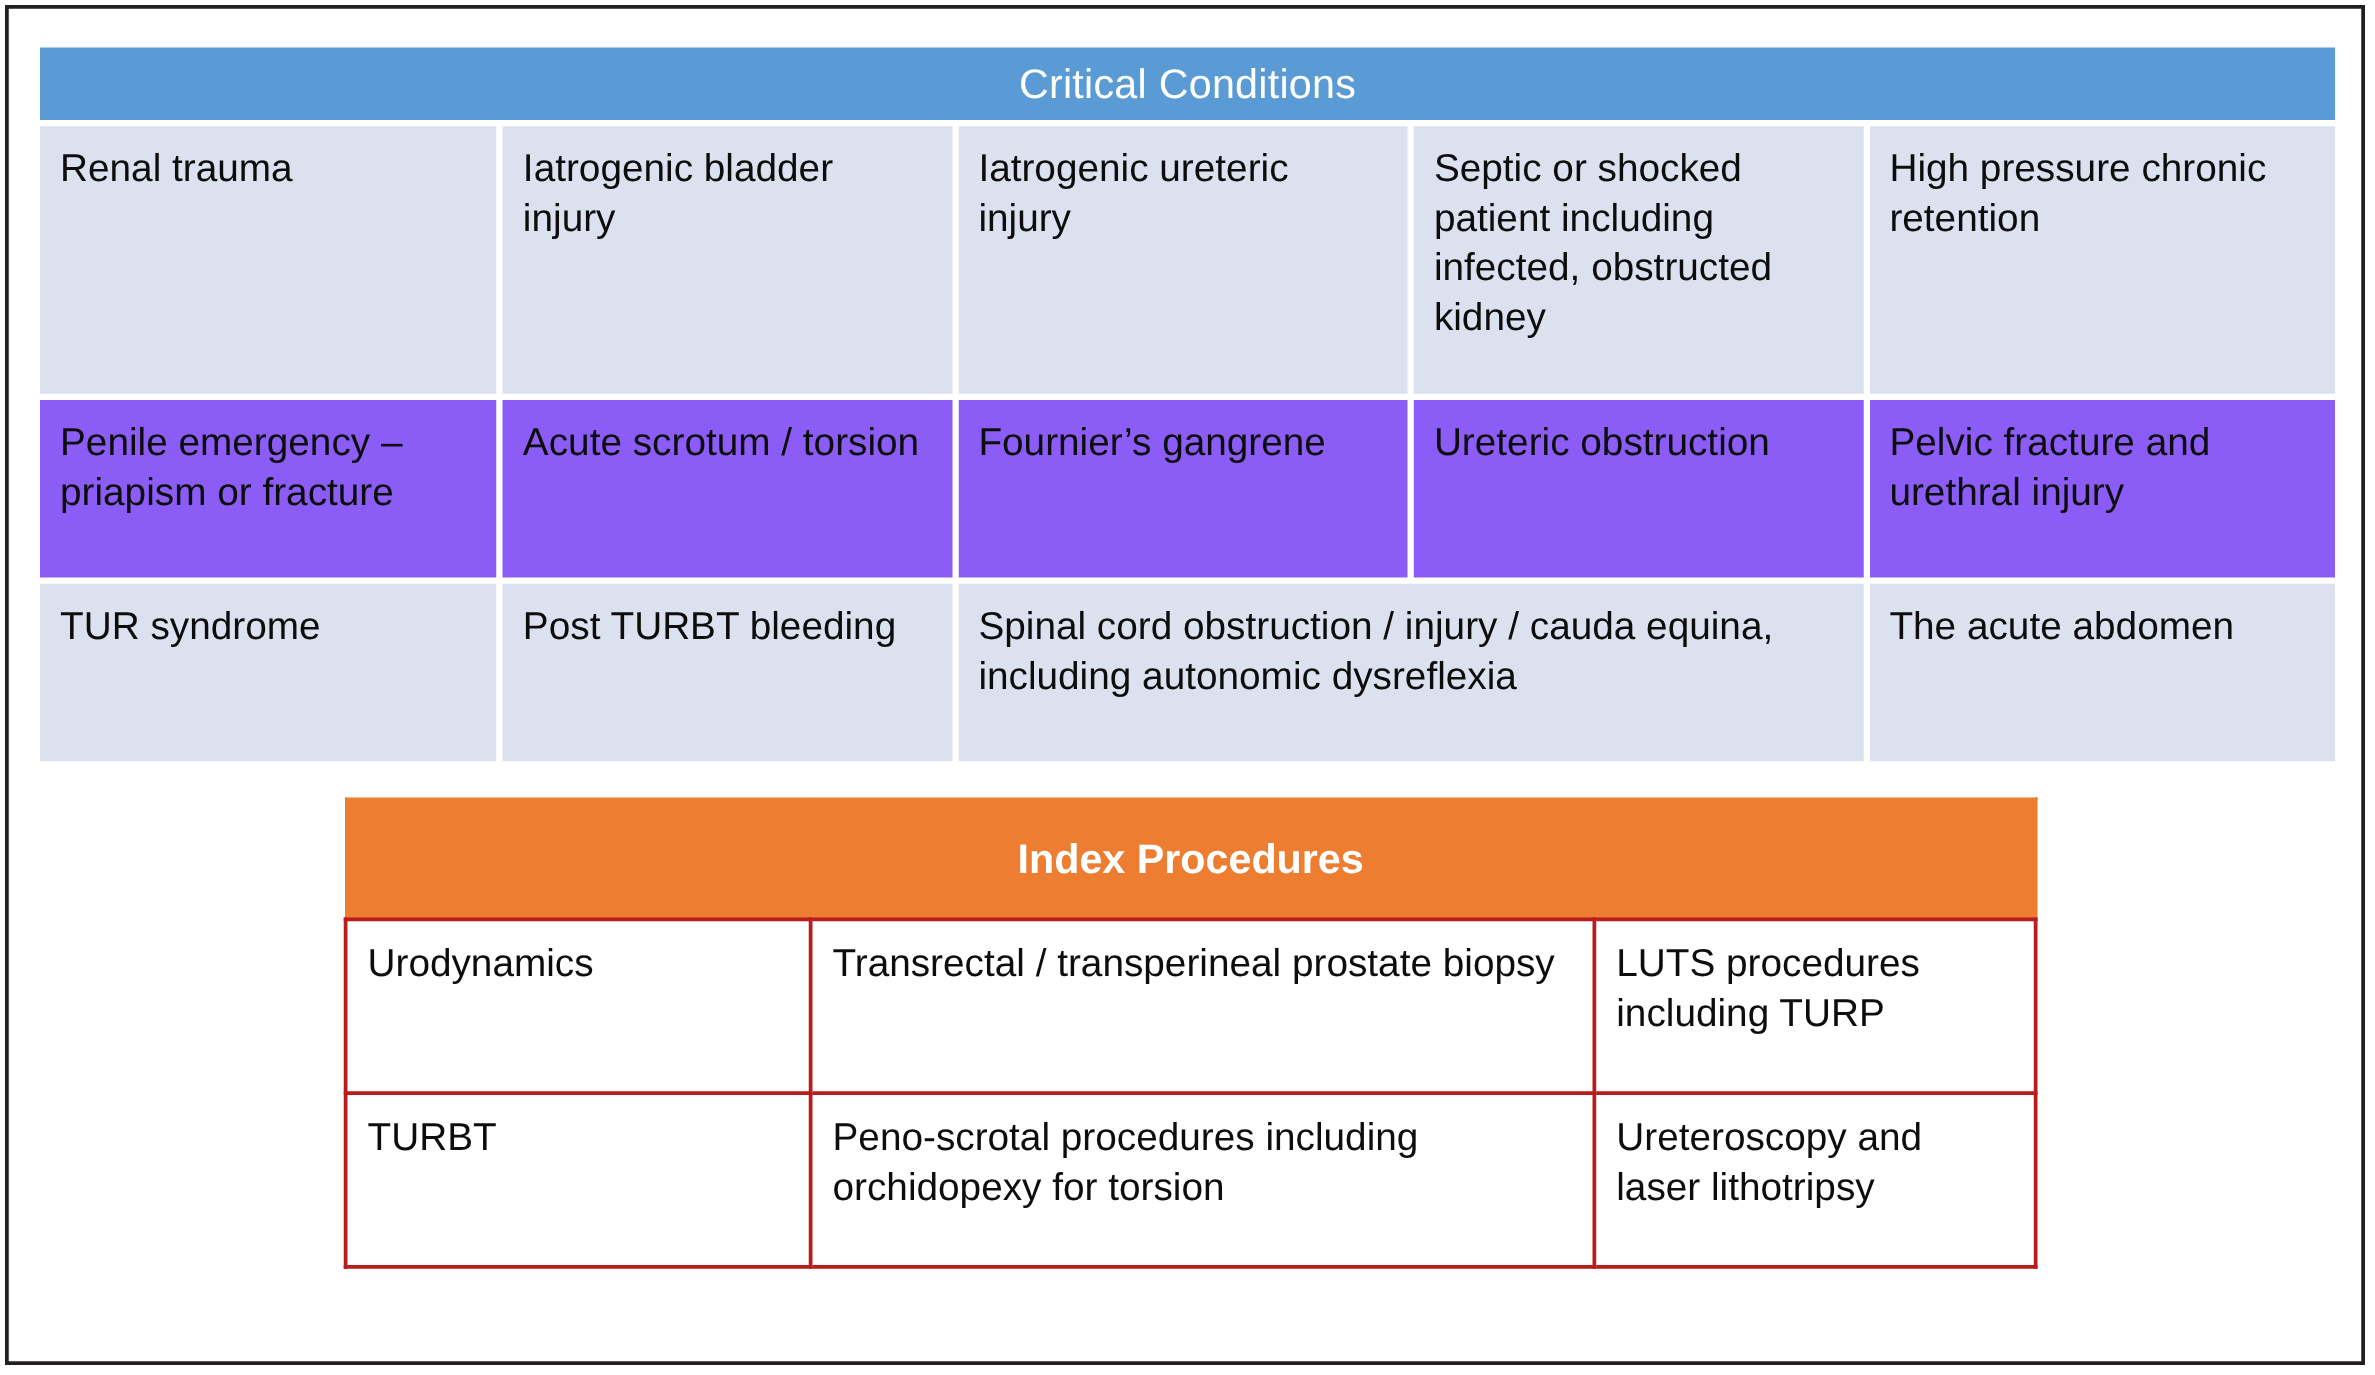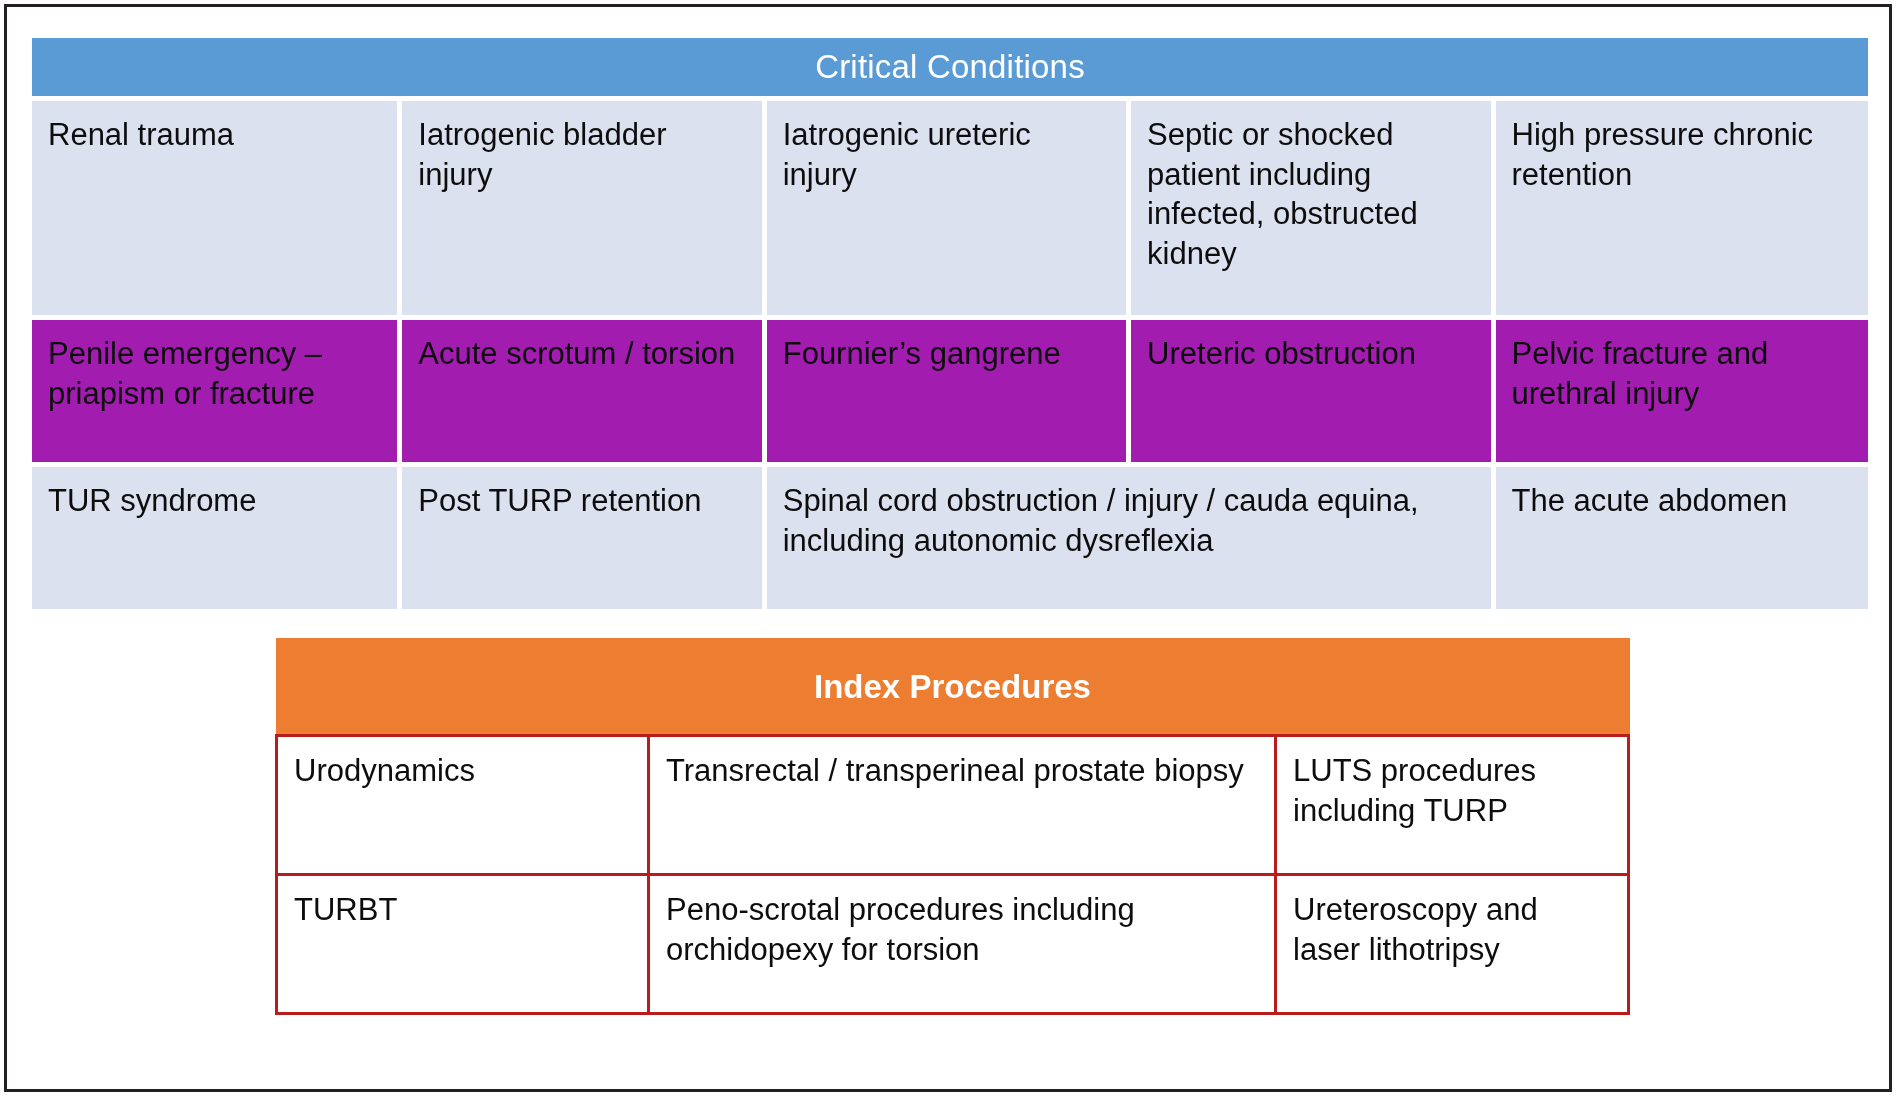--- a/index.html
+++ b/index.html
@@ -58,21 +58,21 @@
     letter-spacing: 0.2px;
   }
   .cc-cell {
     vertical-align: top;
     padding: 14px 14px 10px 16px;
     font-size: 31px;
     line-height: 1.28;
     color: #0d0d0d;
   }
   .cc-row-dark .cc-cell { background: #DCE1F0; }
-  .cc-row-light .cc-cell { background: #a21caf; }
+  .cc-row-light .cc-cell { background: #8b5cf6; }
   .cc-row-tall .cc-cell { height: 190px; margin-top: 45px; }
   .cc-row-short .cc-cell { height: 118px; }
 
   
   .ip-wrap {
     margin-top: 24px;
     padding-left: 248px;
     padding-right: 248px;
   }
   .ip-table {
@@ -132,21 +132,21 @@
         <tr class="cc-row-light cc-row-short">
           <td class="cc-cell">Penile emergency – priapism or fracture</td>
           <td class="cc-cell">Acute scrotum / torsion</td>
           <td class="cc-cell">Fournier’s gangrene</td>
           <td class="cc-cell">Ureteric obstruction</td>
           <td class="cc-cell">Pelvic fracture and urethral injury</td>
         </tr>
 
         <tr class="cc-row-dark cc-row-short">
           <td class="cc-cell">TUR syndrome</td>
-          <td class="cc-cell">Post TURP retention</td>
+          <td class="cc-cell">Post TURBT bleeding</td>
           <td class="cc-cell" colspan="2">Spinal cord obstruction / injury / cauda equina, including autonomic dysreflexia</td>
           <td class="cc-cell">The acute abdomen</td>
         </tr>
       </tbody>
     </table>
 
     <div class="ip-wrap">
       <table class="ip-table">
         <colgroup>
           <col style="width:372px">

